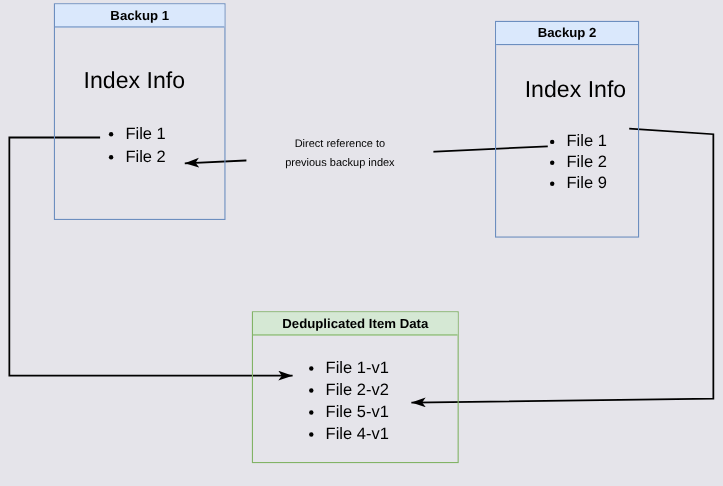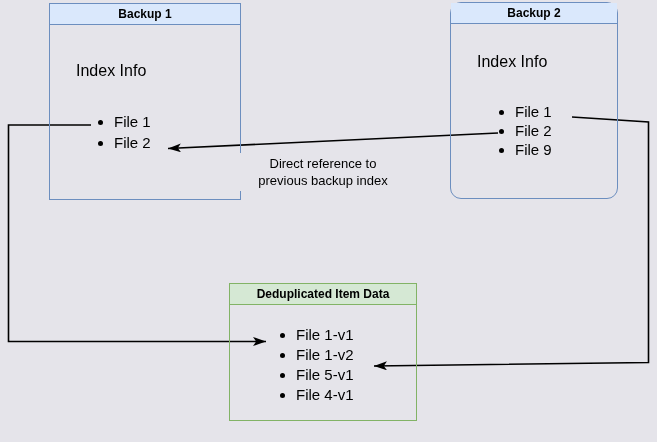--- a/index.html
+++ b/index.html
@@ -54,21 +54,21 @@
     justify-content: center;
     font-size: 12px;
     font-weight: bold;
     border-bottom: 1.5px solid;
   }
   .blue  .box-header { background: var(--blue-fill);  border-bottom-color: var(--blue-border); }
   .green .box-header { background: var(--green-fill); border-bottom-color: var(--green-border); }
 
   .index-info {
     position: absolute;
-    font-size: 16px;
+    font-size: 21px;
     white-space: nowrap;
   }
   #backup1 .index-info { left: 26px; top: 58px; }
   #backup2 .index-info { left: 26px; top: 50px; }
 
   ul.file-list {
     position: absolute;
     left: 0;
     right: 0;
     list-style-position: outside;
@@ -78,40 +78,39 @@
     font-size: 15px;
     white-space: nowrap;
   }
   #backup1 ul.file-list { top: 107px; }
   #backup1 ul.file-list li { line-height: 21px; }
   #backup2 ul.file-list { top: 99px; }
   #backup2 ul.file-list li { line-height: 19px; }
   #dedup ul.file-list { top: 41px; padding-left: 66px; }
   #dedup ul.file-list li { line-height: 20px; }
 
-  #backup1 { left: 49px;  top: 3px;   width: 192px; height: 197px; }
-  #backup2 { left: 450px; top: 2px;   width: 168px; height: 197px; border-radius: 11px; }
+  #backup1 { left: 49px;  top: 3px;   width: 156px; height: 197px; }
+  #backup2 { left: 450px; top: 19px;   width: 131px; height: 197px; }
   #dedup   { left: 229px; top: 283px; width: 188px; height: 138px; }
 
   .edge-label {
     position: absolute;
-    left: 238px;
+    left: 224px;
     top: 121px;
     width: 170px;
     height: 38px;
     z-index: 3;
     display: flex;
     align-items: center;
     justify-content: center;
     text-align: center;
-    font-size: 13px;
+    font-size: 10px;
     line-height: 17px;
     white-space: pre-line;
     background: var(--page-bg);
-    margin-top: 32px;
   }
 </style>
 </head>
 <body>
 
 <div class="canvas">
 
   <svg class="arrow-layer" width="657" height="442" viewBox="0 0 657 442">
     <defs>
       <marker id="arrowhead" markerUnits="userSpaceOnUse" markerWidth="14" markerHeight="10" refX="13" refY="4.5" orient="auto">
@@ -139,21 +138,21 @@
       <li>File 1</li>
       <li>File 2</li>
       <li>File 9</li>
     </ul>
   </div>
 
   <div class="box green" id="dedup">
     <div class="box-header">Deduplicated Item Data</div>
     <ul class="file-list">
       <li>File 1-v1</li>
-      <li>File 1-v2</li>
+      <li>File 2-v2</li>
       <li>File 5-v1</li>
       <li>File 4-v1</li>
     </ul>
   </div>
 
   <div class="edge-label">Direct reference to
 previous backup index</div>
 
 </div>
 

